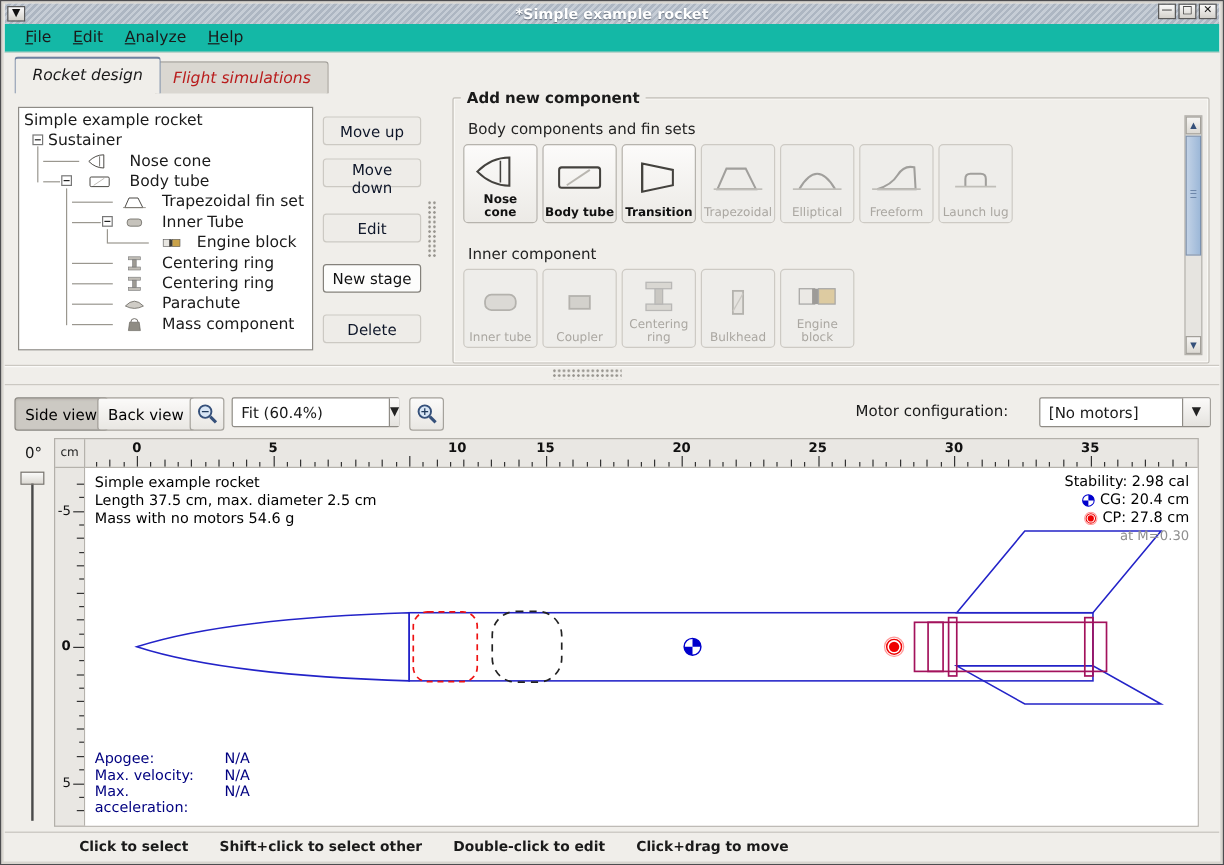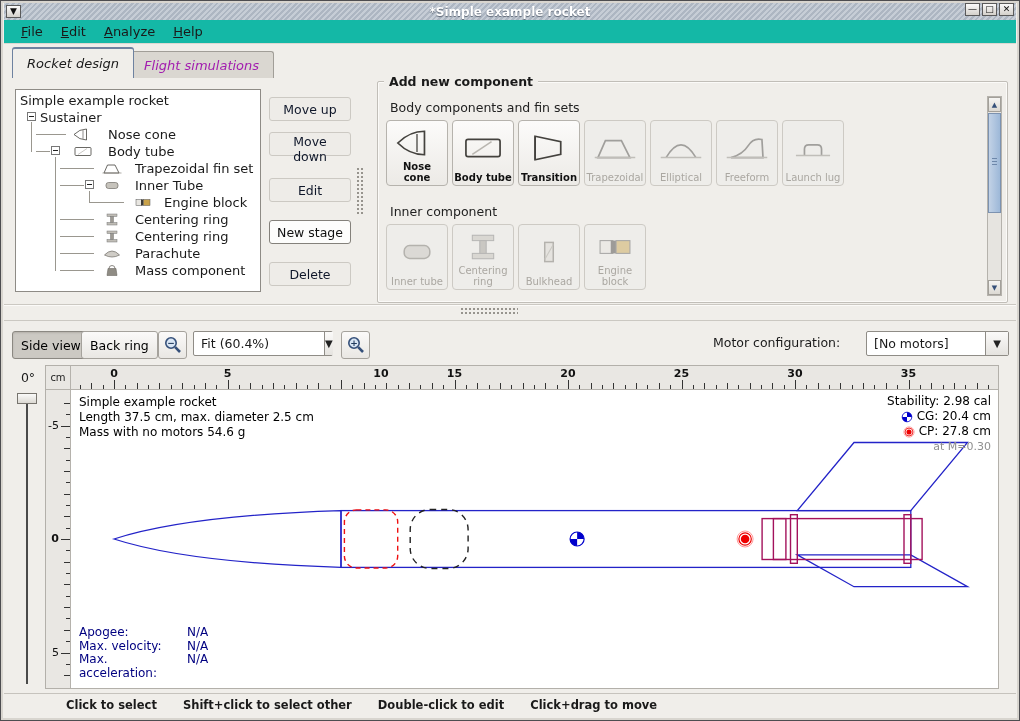--- a/index.html
+++ b/index.html
@@ -21,21 +21,21 @@
   
   .menubar{position:absolute;left:3px;top:19px;right:3px;height:24px;display:flex;
     align-items:center;padding-left:8px;background:#14b8a6;border-bottom:1px solid #dbd8d2;}
   .menu-item{padding:2px 9px;cursor:default;}
   .menu-item u{text-decoration:underline;}
   
   .tabrow{position:absolute;left:3px;top:46px;right:3px;height:31px;font-style:italic;}
   .tab{position:absolute;bottom:0;padding:0 14px;display:flex;align-items:center;
     border:1px solid #a19e98;border-bottom:none;border-radius:3px 3px 0 0;}
   .tab.active{height:31px;background:#f0eeea;border-color:#6e82a0;border-top-width:2px;z-index:2;}
-  .tab.inactive{height:27px;background:#dad7d1;color:#a21caf;}
+  .tab.inactive{height:27px;background:#dad7d1;color:#b91c1c;}
   
   .tree-panel{position:absolute;left:14px;top:88px;width:246px;height:203px;background:#fff;
     border:1px solid #8e8b86;overflow:hidden;}
   .tree-row{position:absolute;height:16px;display:flex;align-items:center;white-space:nowrap;font-size:13px;}
   .expander{position:absolute;width:9px;height:9px;border:1px solid #777;background:#fff;}
   .expander:before{content:"";position:absolute;left:1px;right:1px;top:3px;height:1px;background:#222;}
   .tline{position:absolute;background:#9a978f;}
   .stage-btns button{position:absolute;left:268px;width:82px;height:24px;border-radius:3px;
     border:1px solid #b6b3ad;background:linear-gradient(#fbfaf9,#e9e7e3);font:12.5px "DejaVu Sans","Liberation Sans",sans-serif;}
   .stage-btns button:disabled{color:#0f172a;background:#eeece8;border-color:#ccc9c3;}
@@ -304,20 +304,28 @@
           <div class="ic">
             <svg width="44" height="32" viewBox="0 0 40 30" xmlns="http://www.w3.org/2000/svg">
               <rect x="8" y="9" width="24" height="12" rx="5" fill="#c6c3bc" stroke="#6e6b65" stroke-width="1.4"></rect>
             </svg>
           </div>
           <div class="lb">Inner tube</div>
         </div>
         <div class="comp-btn dis">
           <div class="ic">
             <svg width="44" height="32" viewBox="0 0 40 30" xmlns="http://www.w3.org/2000/svg">
+              <rect x="12" y="10" width="16" height="10" fill="#b3b0a9" stroke="#6e6b65" stroke-width="1.4"></rect>
+            </svg>
+          </div>
+          <div class="lb">Coupler</div>
+        </div>
+        <div class="comp-btn dis">
+          <div class="ic">
+            <svg width="44" height="32" viewBox="0 0 40 30" xmlns="http://www.w3.org/2000/svg">
               <rect x="10" y="4" width="20" height="5" fill="#c0bdb6" stroke="#777"></rect>
               <rect x="10" y="21" width="20" height="5" fill="#c0bdb6" stroke="#777"></rect>
               <rect x="17" y="9" width="6" height="12" fill="#9d9a93" stroke="#777"></rect>
             </svg>
           </div>
           <div class="lb">Centering ring</div>
         </div>
         <div class="comp-btn dis">
           <div class="ic">
             <svg width="44" height="32" viewBox="0 0 40 30" xmlns="http://www.w3.org/2000/svg">
@@ -340,21 +348,21 @@
       </div>
     <div class="sbar">
       <div class="sbtn" style="top:0;">▲</div>
       <div class="sthumb"></div>
       <div class="sbtn" style="bottom:0;">▼</div>
     </div>
   </div>
 
   <div class="toolbar">
     <button class="tbtn pressed" style="left:8px;">Side view</button>
-    <button class="tbtn" style="left:77px;">Back ring</button>
+    <button class="tbtn" style="left:77px;">Back view</button>
     <button class="tbtn" style="left:154px;width:29px;padding:0;">
         <span class="ic" id="zoomout-ic">
           <svg width="20" height="20" viewBox="0 0 20 20">
             <circle cx="8" cy="8" r="5.2" fill="#d8e5f4" stroke="#35507a" stroke-width="1.6"></circle>
             <line x1="12.2" y1="12.2" x2="17" y2="17" stroke="#35507a" stroke-width="2.6"></line>
             <text x="8" y="11" font-size="9" font-weight="bold" text-anchor="middle" fill="#203a5c">−</text>
           </svg>
         </span>
       </button>
     <div class="combo" style="left:189px;width:140px;gap:48px;">

